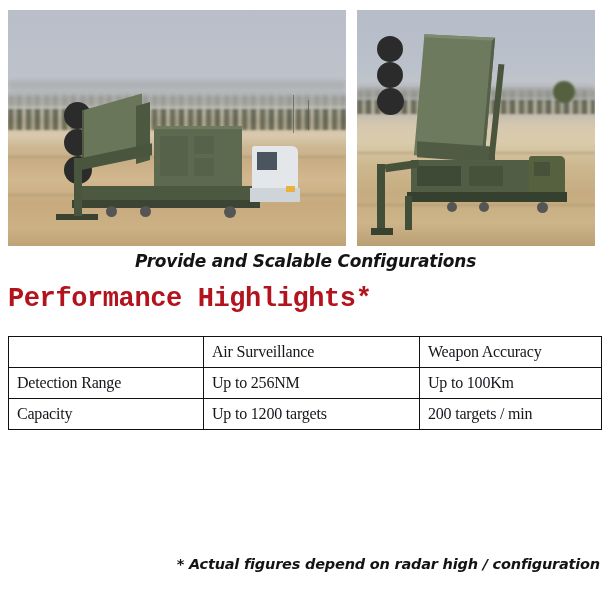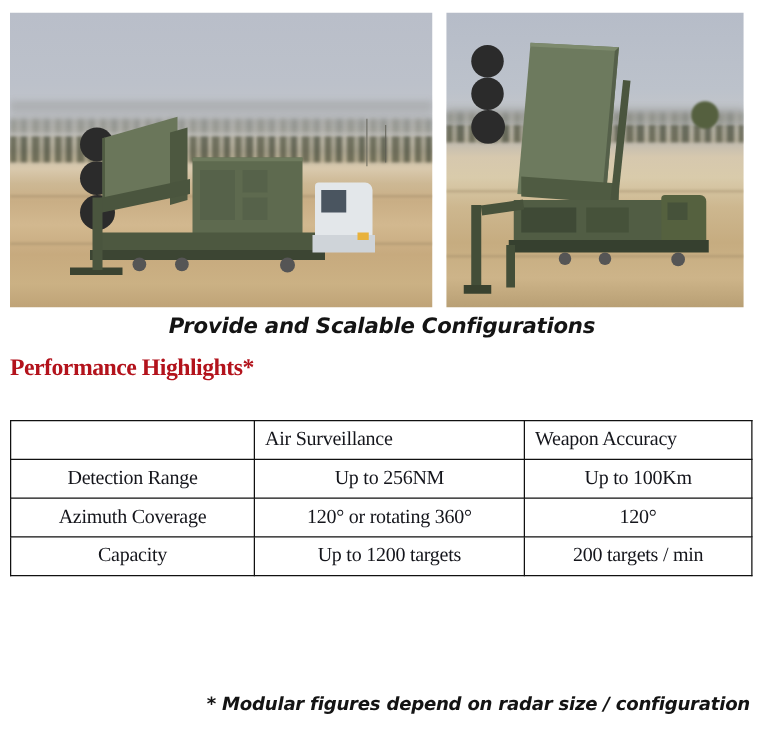--- a/index.html
+++ b/index.html
@@ -110,24 +110,24 @@
     color: #141414;
     font-family: "DejaVu Sans", sans-serif;
     letter-spacing: -0.2px;
   }
 
   
   #heading {
     position: absolute;
     left: 8px;
     top: 284px;
-    font-size: 19px;
+    font-size: 27px;
     font-weight: bold;
     color: #b3131c;
-    font-family: Liberation Serif, serif;
+    font-family: Liberation Mono, monospace;
     letter-spacing: -0.4px;
   }
 
   
   #perf-table {
     position: absolute;
     left: 8px;
     top: 336px;
     width: 593px;
     border-collapse: collapse;
@@ -142,21 +142,21 @@
     color: #15161c;
     vertical-align: middle;
     line-height: 1.18;
     letter-spacing: -0.2px;
   }
   #perf-table col.c0 { width: 195px; }
   #perf-table col.c1 { width: 216px; }
   #perf-table col.c2 { width: 182px; }
 
   #perf-table tr.header-row td { height: 24px; }
-  #perf-table tr.data-row td   { height: 24px; text-align: center; }
+  #perf-table tr.data-row td   { height: 24px; }
   #perf-table tr.tall-row td   { height: 44px; }
 
   
   #footnote {
     position: absolute;
     right: 11px;
     top: 556px;
     font-style: italic;
     font-weight: bold;
     font-size: 14.5px;
@@ -267,25 +267,20 @@
       <td></td>
       <td>Air Surveillance</td>
       <td>Weapon Accuracy</td>
     </tr>
     <tr class="data-row">
       <td>Detection Range</td>
       <td>Up to 256NM</td>
       <td>Up to 100Km</td>
     </tr>
     <tr class="data-row">
-      <td>Azimuth Coverage</td>
-      <td>120° or rotating 360°</td>
-      <td>120°</td>
-    </tr>
-    <tr class="data-row">
       <td>Capacity</td>
       <td>Up to 1200 targets</td>
       <td>200 targets / min</td>
     </tr>
   </tbody>
 </table>
 
-<div id="footnote">* Modular figures depend on radar size / configuration</div>
+<div id="footnote">* Actual figures depend on radar high / configuration</div>
 
 </body></html>

